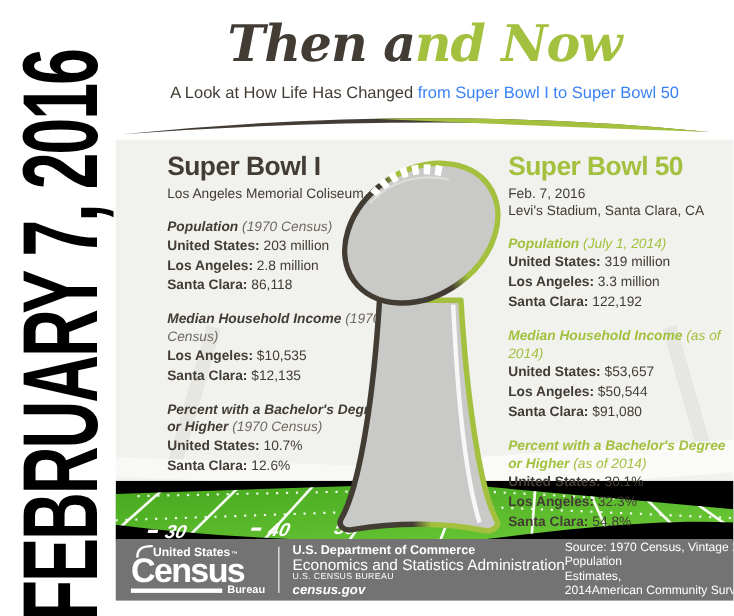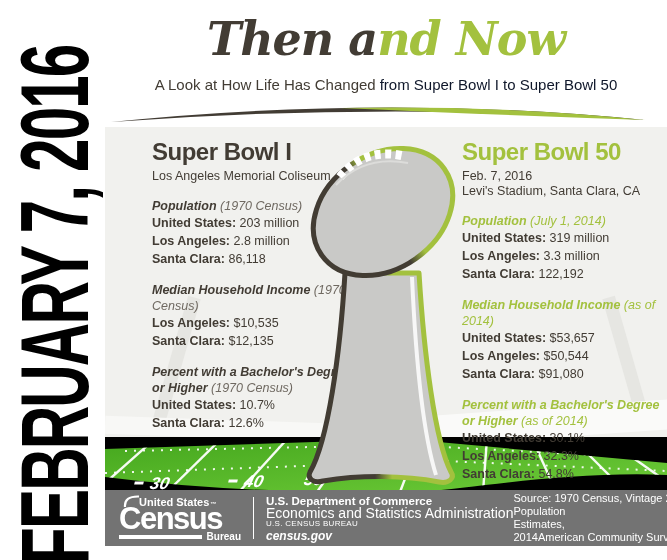--- a/index.html
+++ b/index.html
@@ -12,21 +12,21 @@
              transform-origin:top left;font-size:97px;font-weight:bold;letter-spacing:-3px;
              white-space:nowrap;color:#000;line-height:1;}
 
   
   .main-title{position:absolute;left:105px;top:12px;width:562px;text-align:center;z-index:3;
               font-family:"DejaVu Serif",serif;font-style:italic;font-weight:bold;
               font-size:46px;letter-spacing:-1px;line-height:1.2;}
   .t-dark{color:#423c34}.t-green{color:#a3c13e}
   .subtitle{position:absolute;left:105px;top:76px;width:562px;text-align:center;z-index:3;
             font-size:15px;}
-  .sub-dark{color:#423c34}.sub-green{color:#0f172a;margin-left:4px;margin-top:40px;}
+  .sub-dark{color:#423c34}.sub-green{color:#3b82f6;margin-left:4px;margin-top:40px;}
   .swoosh{position:absolute;left:105px;top:94px;z-index:3;}
 
   
   .bg{position:absolute;left:105px;top:127px;width:562px;height:310px;background:#f1f1ee;z-index:1;}
   .beam{position:absolute;background:#e6e6e2;z-index:1;}
   .beam1{left:170px;top:295px;width:13px;height:130px;transform:rotate(16deg);}
   .beam2{left:620px;top:295px;width:13px;height:130px;transform:rotate(-16deg);}
   .stand1{position:absolute;left:380px;top:409px;width:300px;height:30px;background:#fafaf9;
           transform:rotate(-4deg);z-index:1;}
   .stand2{position:absolute;left:105px;top:420px;width:250px;height:18px;background:#f8f8f6;

